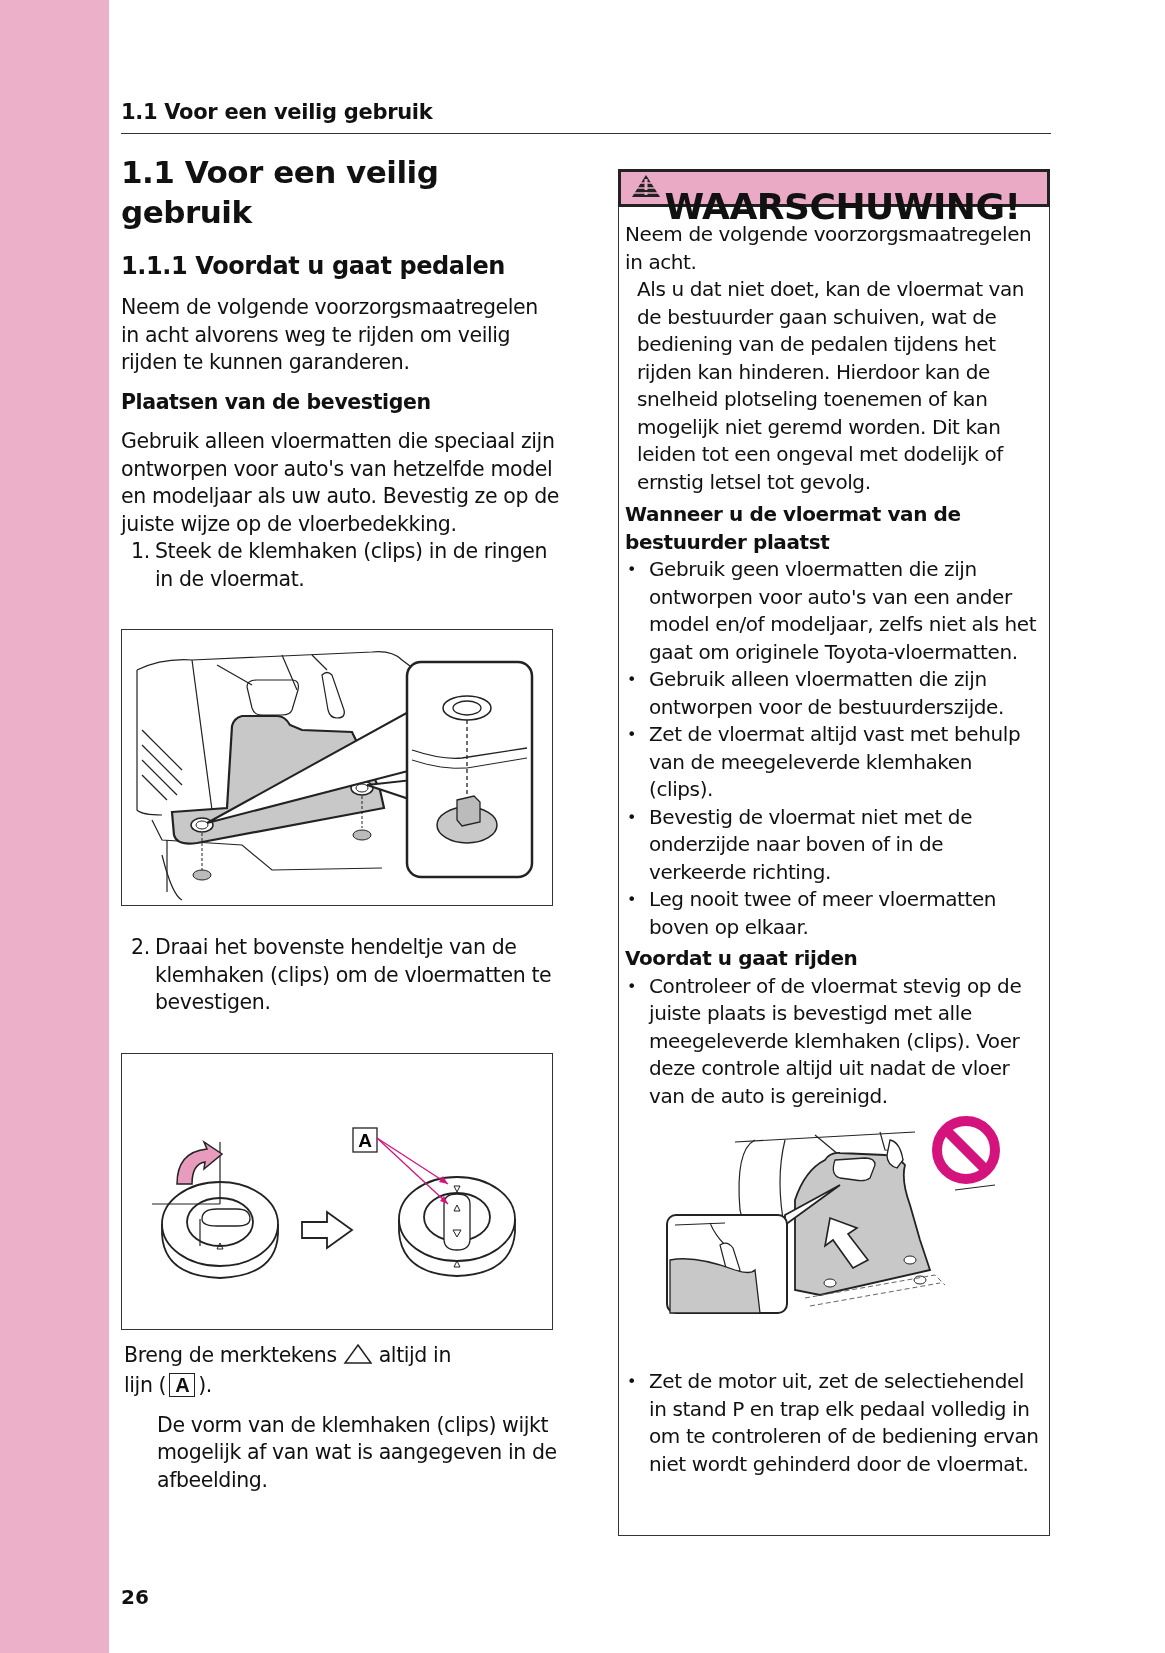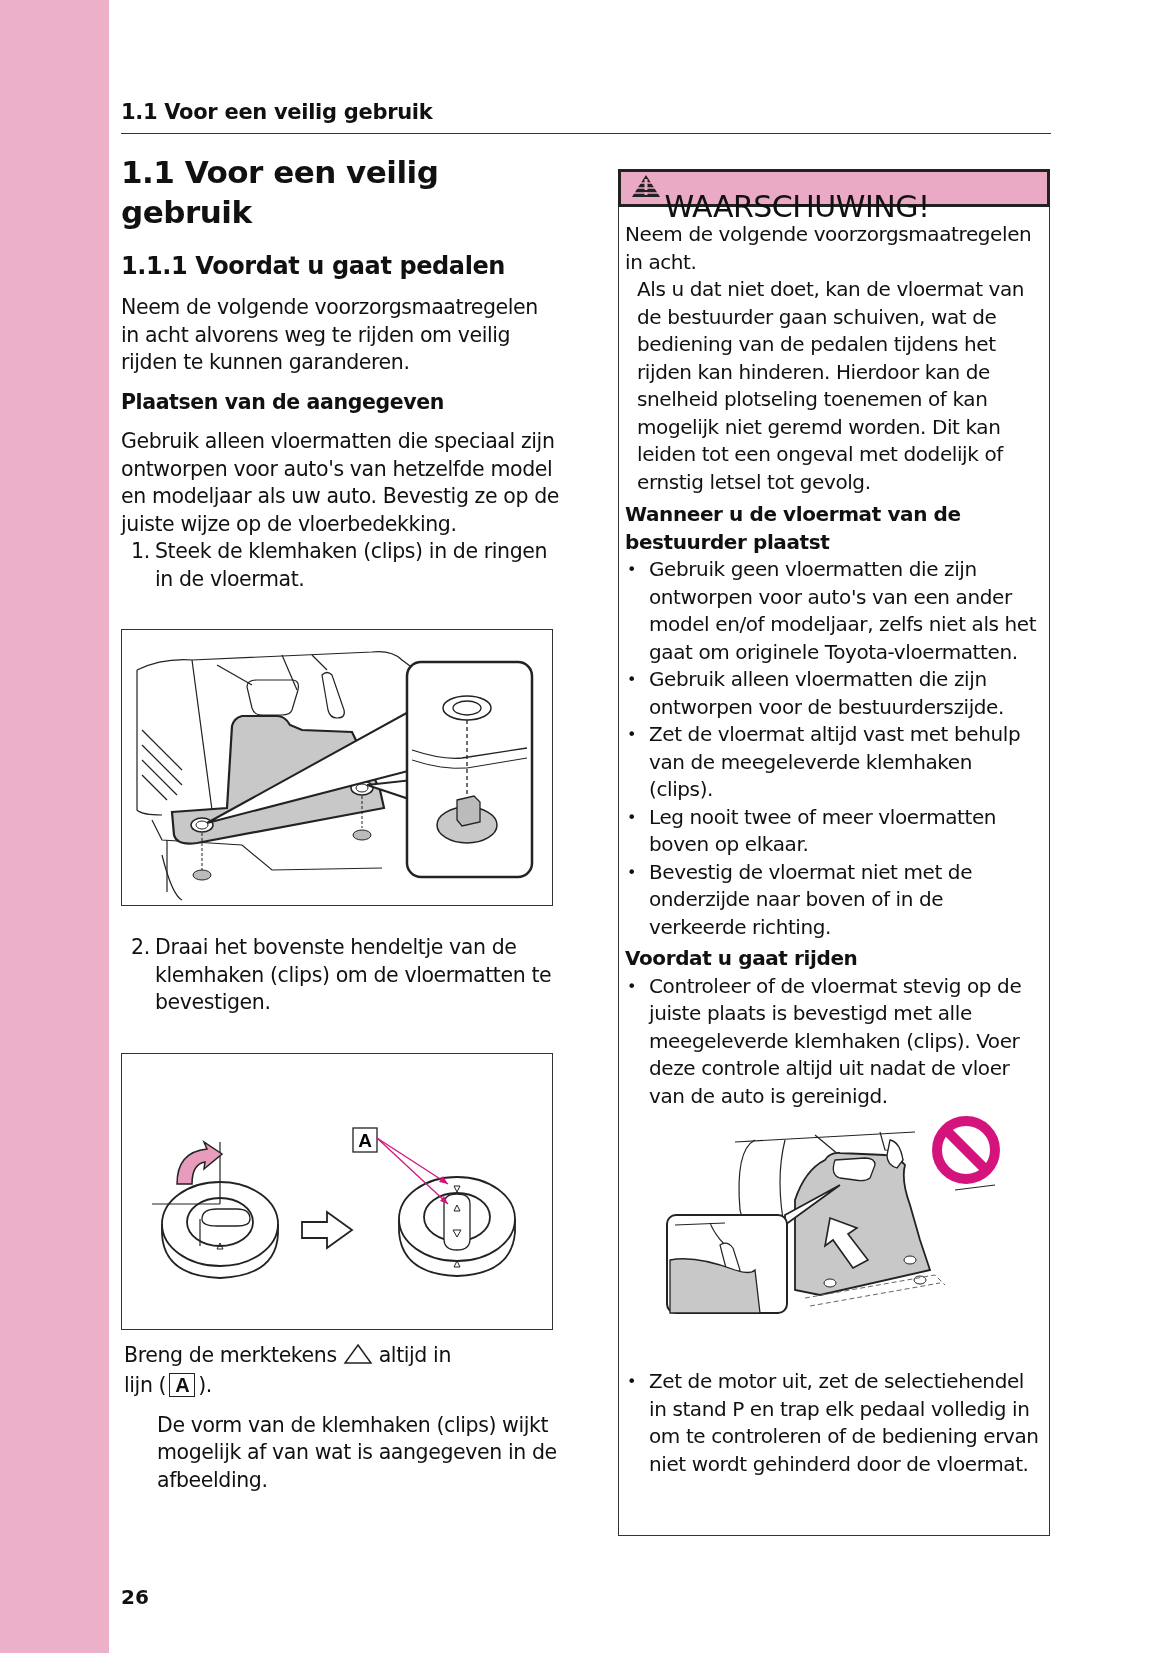--- a/index.html
+++ b/index.html
@@ -46,21 +46,21 @@
   .warning {
     position: absolute; left: 618px; top: 169px; width: 432px; height: 1367px;
     border: 1.5px solid #333; box-sizing: border-box;
   }
   .warning-header {
     position: absolute; left: -1.5px; top: -1.5px; width: 432px; height: 38px;
     background: #eaa9c4; border: 3px solid #222; box-sizing: border-box;
     display: flex; align-items: center; padding-left: 10px;
   }
   .warning-title {
-    font-weight: normal; font-size: 30px; letter-spacing: -0.5px; margin-left: 4px; margin-top: 37px;
+    font-weight: bold; font-size: 36px; letter-spacing: -0.5px; margin-left: 4px; margin-top: 37px;
   }
   .warning-body {
     position: absolute; left: 6px; top: 51px; width: 416px;
     font-size: 20px; line-height: 27.5px; letter-spacing: -0.4px;
   }
   .wb-para { margin: 0 0 5px 12px; }
   .wb-sub { font-weight: bold; margin: 0; }
   ul.bul { list-style: none; margin: 0 0 4px 0; padding: 0; }
   ul.bul li { position: relative; padding-left: 24px; }
   ul.bul li::before { content: "•"; position: absolute; left: 2px; top: 0; font-size: 16px; }
@@ -74,21 +74,21 @@
 
 <div class="sidebar"></div>
 
 <div class="running-header">1.1  Voor een veilig gebruik</div>
 <div class="header-rule"></div>
 
 <div class="col-left">
   <div class="h1">1.1  Voor een veilig gebruik</div>
   <div class="h2">1.1.1  Voordat u gaat pedalen</div>
   <div class="p">Neem de volgende voorzorgsmaatregelen in acht alvorens weg te rijden om veilig rijden te kunnen garanderen.</div>
-  <div class="p bold">Plaatsen van de aangegeven</div>
+  <div class="p bold">Plaatsen van de bevestigen</div>
   <div style="margin:0">Gebruik alleen vloermatten die speciaal zijn ontworpen voor auto's van hetzelfde model en modeljaar als uw auto. Bevestig ze op de juiste wijze op de vloerbedekking.</div>
 
   <div class="step">
     <span class="num">1.</span>
     <span>Steek de klemhaken (clips) in de ringen in de vloermat.</span>
   </div>
 
   <div class="figure fig1">
     <svg width="430" height="275" viewBox="0 0 430 275">
       <g fill="none" stroke="#222" stroke-width="1.2">
@@ -194,22 +194,22 @@
 
   <div class="warning-body">
     <div>Neem de volgende voorzorgsmaatregelen in acht.</div>
     <div class="wb-para">Als u dat niet doet, kan de vloermat van de bestuurder gaan schuiven, wat de bediening van de pedalen tijdens het rijden kan hinderen. Hierdoor kan de snelheid plotseling toenemen of kan mogelijk niet geremd worden. Dit kan leiden tot een ongeval met dodelijk of ernstig letsel tot gevolg.</div>
 
     <div class="wb-sub">Wanneer u de vloermat van de bestuurder plaatst</div>
     <ul class="bul">
       <li>Gebruik geen vloermatten die zijn ontworpen voor auto's van een ander model en/of modeljaar, zelfs niet als het gaat om originele Toyota-vloermatten.</li>
       <li>Gebruik alleen vloermatten die zijn ontworpen voor de bestuurderszijde.</li>
       <li>Zet de vloermat altijd vast met behulp van de meegeleverde klemhaken (clips).</li>
+      <li>Bevestig de vloermat niet met de onderzijde naar boven of in de verkeerde richting.</li>
       <li>Leg nooit twee of meer vloermatten boven op elkaar.</li>
-      <li>Bevestig de vloermat niet met de onderzijde naar boven of in de verkeerde richting.</li>
     </ul>
 
     <div class="wb-sub">Voordat u gaat rijden</div>
     <ul class="bul">
       <li>Controleer of de vloermat stevig op de juiste plaats is bevestigd met alle meegeleverde klemhaken (clips). Voer deze controle altijd uit nadat de vloer van de auto is gereinigd.</li>
     </ul>
 
     <div class="fig3">
       <svg width="330" height="200" viewBox="0 0 330 200">
         <g fill="none" stroke="#222" stroke-width="1.2">

